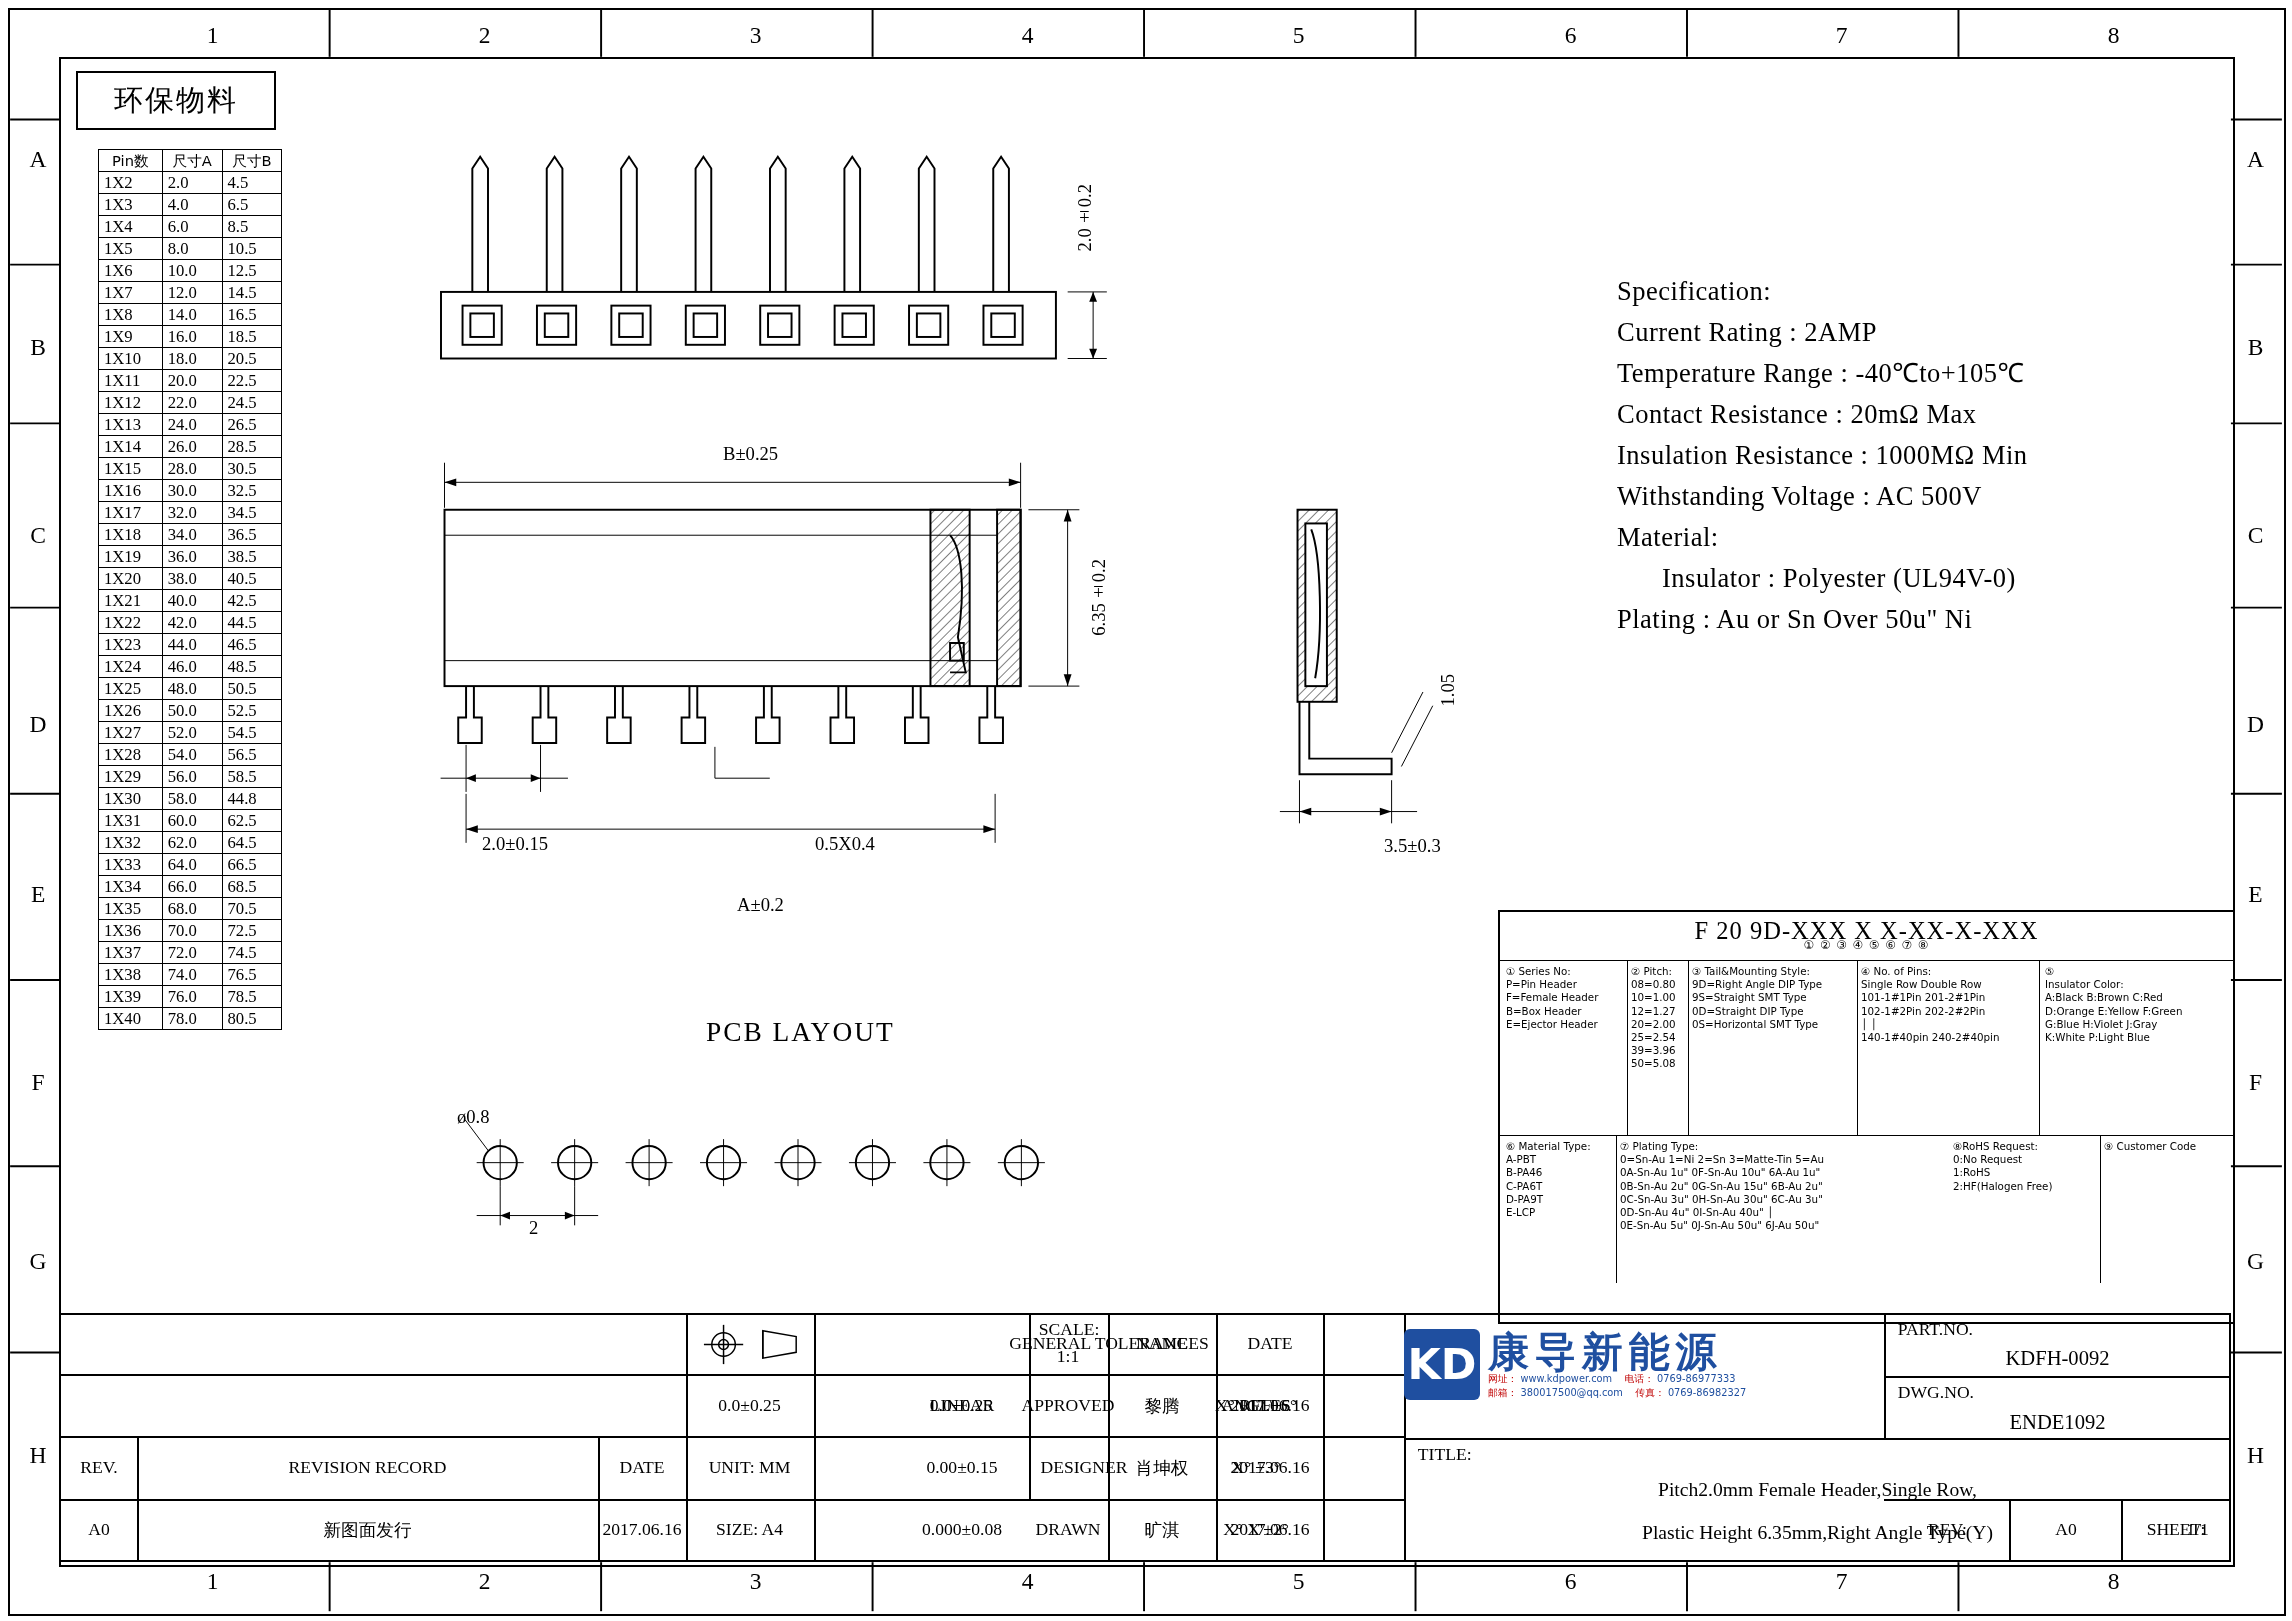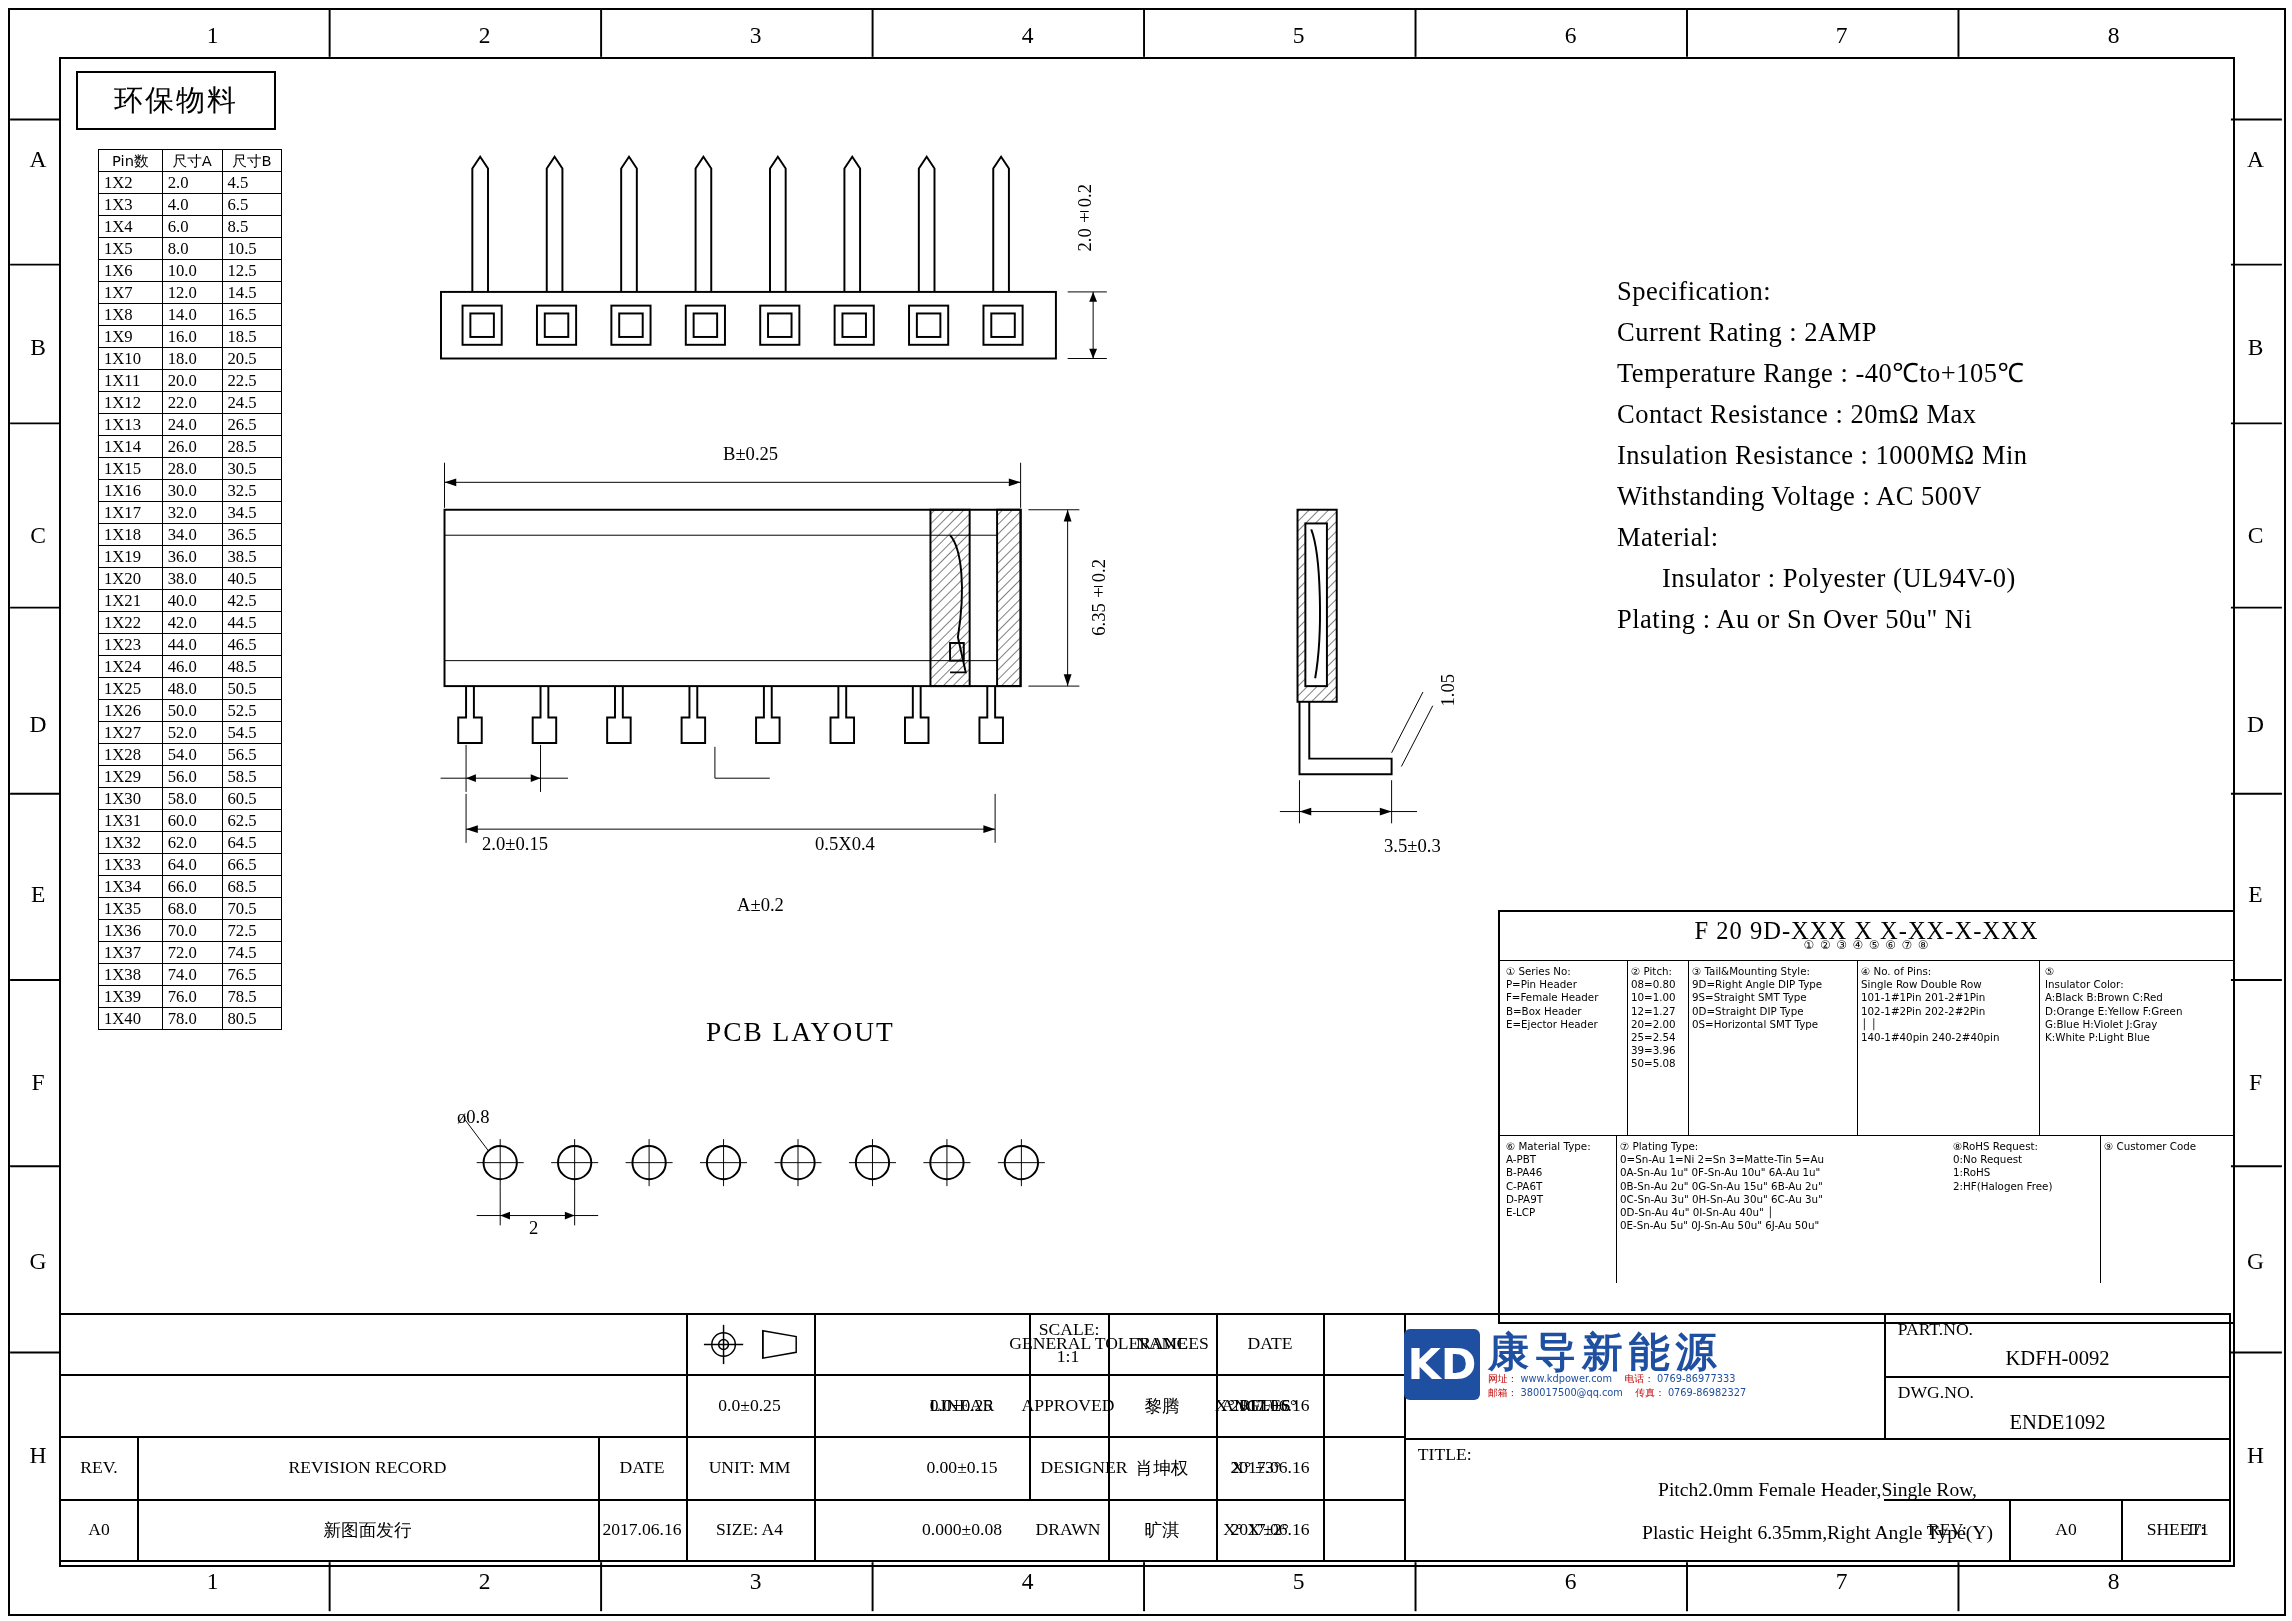--- a/index.html
+++ b/index.html
@@ -284,21 +284,21 @@
             <td class="c2">56.5</td>
           </tr>
           <tr>
             <td class="c0">1X29</td>
             <td class="c1">56.0</td>
             <td class="c2">58.5</td>
           </tr>
           <tr>
             <td class="c0">1X30</td>
             <td class="c1">58.0</td>
-            <td class="c2">60.5</td>
+            <td class="c2">44.8</td>
           </tr>
           <tr>
             <td class="c0">1X31</td>
             <td class="c1">60.0</td>
             <td class="c2">62.5</td>
           </tr>
           <tr>
             <td class="c0">1X32</td>
             <td class="c1">62.0</td>
             <td class="c2">64.5</td>

